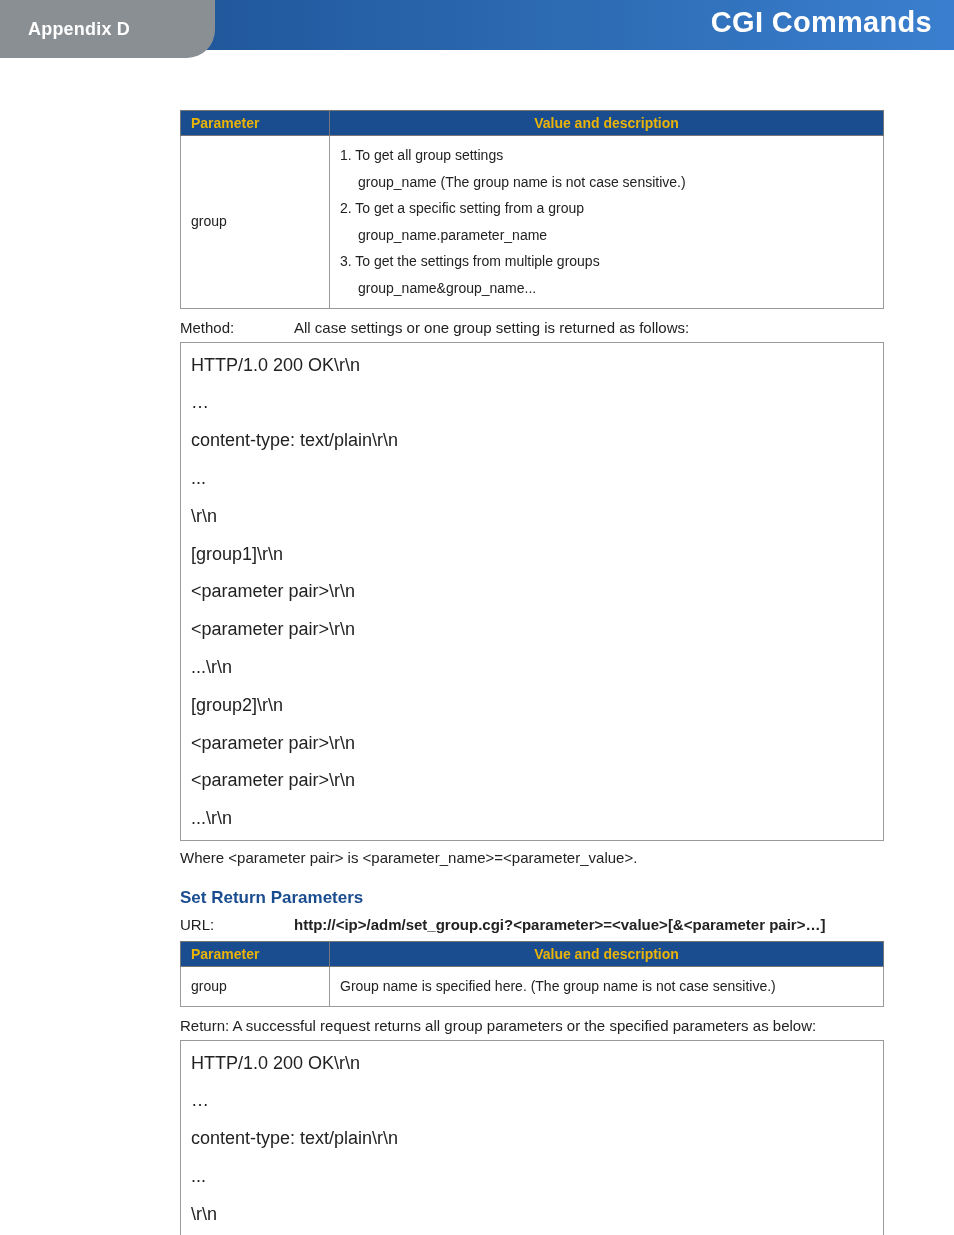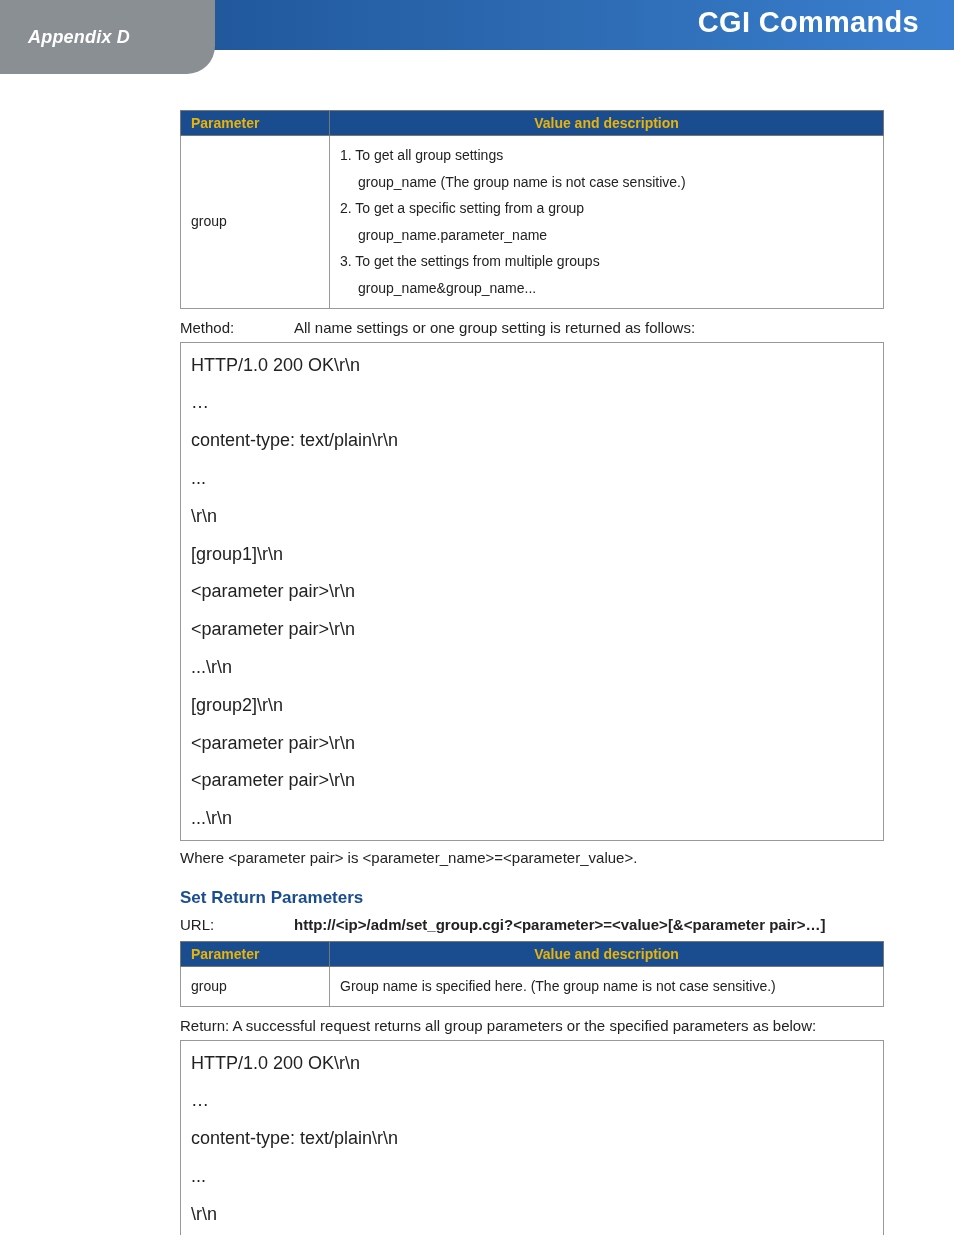--- a/index.html
+++ b/index.html
@@ -14,37 +14,36 @@
     position: relative;
     height: 50px;
     background: linear-gradient(to right, #1a4d8f 0%, #2d6bb3 60%, #3a7fcf 100%);
     color: #fff;
   }
   .header-tab {
     position: absolute;
     left: 0;
     top: 0;
     width: 215px;
-    height: 74px;
+    height: 58px;
     background: #8a8f94;
     border-bottom-right-radius: 28px;
     display: flex;
     align-items: center;
     padding-left: 28px;
     box-sizing: border-box;
-    font-style: italic;
   }
   .header-tab span {
     font-weight: 700;
     font-size: 18px;
     letter-spacing: 0.2px;
   }
   .header-title {
     position: absolute;
-    right: 35px;
+    right: 22px;
     top: 6px;
     font-size: 29px;
     font-weight: 700;
     letter-spacing: 0.3px;
   }
   .page {
     padding: 60px 70px 30px 70px;
   }
   .content {
     margin-left: 110px;
@@ -136,21 +135,21 @@
           <span class="indent">group_name.parameter_name</span><br>
           <span>3. To get the settings from multiple groups</span><br>
           <span class="indent">group_name&amp;group_name...</span>
         </td>
       </tr>
     </tbody>
       </table>
 
     <div class="kv-row">
       <div class="kv-label">Method:</div>
-      <div class="kv-value">All name settings or one group setting is returned as follows:</div>
+      <div class="kv-value">All case settings or one group setting is returned as follows:</div>
     </div>
 
     <div class="code-box">
       <div>HTTP/1.0 200 OK\r\n</div>
       <div>…</div>
       <div>content-type: text/plain\r\n</div>
       <div>...</div>
       <div>\r\n</div>
       <div>[group1]\r\n</div>
       <div>&lt;parameter pair&gt;\r\n</div>

